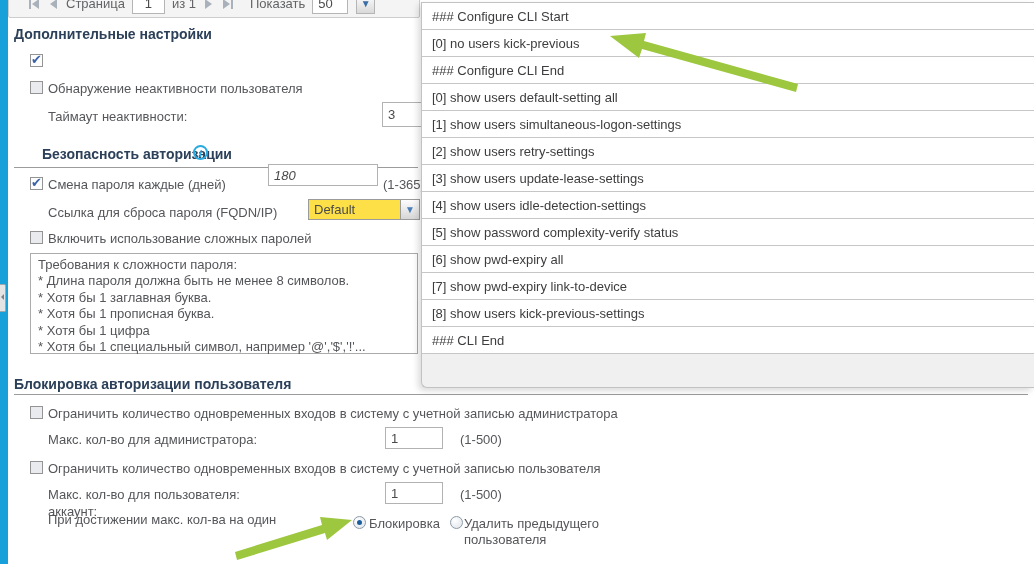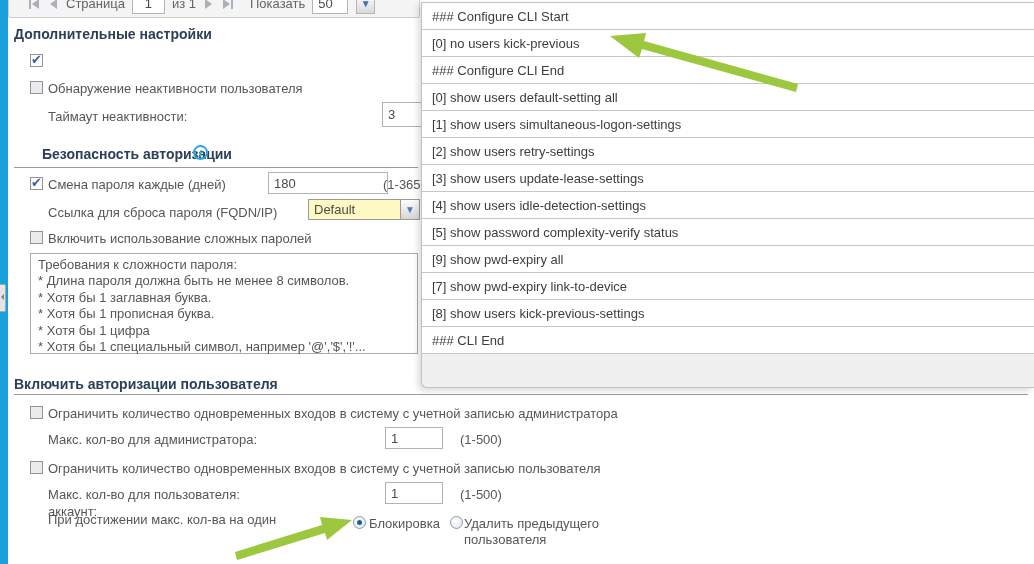--- a/index.html
+++ b/index.html
@@ -39,21 +39,21 @@
 
   
   .rd{position:absolute;width:13px;height:13px;border:1px solid #8b9aa7;border-radius:50%;background:radial-gradient(circle at 35% 30%,#ffffff,#dde4ea);cursor:pointer;}
   .rd.on::after{content:"";position:absolute;left:3px;top:3px;width:5px;height:5px;border-radius:50%;background:var(--radio_blue);}
 
   
   .inp{position:absolute;border:1px solid #b2b2b2;background:#fff;color:#4a4a4a;font-size:13px;padding:0 5px;font-family:inherit;}
 
   
   .dd{position:absolute;display:flex;cursor:pointer;}
-  .dd .dd-val{width:93px;height:21px;border:1px solid #9b9b9b;background:#fef9c3;font-size:13px;color:#4a4a4a;display:flex;align-items:center;padding-left:5px;}
+  .dd .dd-val{width:93px;height:21px;border:1px solid #9b9b9b;background:#fde047;font-size:13px;color:#4a4a4a;display:flex;align-items:center;padding-left:5px;}
   .dd .dd-btn{width:19px;height:21px;border:1px solid #9b9b9b;border-left:none;background:linear-gradient(#fdfdfd,#d6d6d6);display:flex;align-items:center;justify-content:center;color:#4a7ebb;font-size:10px;}
 
   
   .info{position:absolute;width:15px;height:15px;border:2px solid var(--info_icon);border-radius:50%;color:var(--info_icon);font-size:11px;font-weight:bold;display:flex;align-items:center;justify-content:center;cursor:pointer;font-family:"Liberation Serif",serif;font-style:italic;}
 
   
   .reqbox{position:absolute;left:30px;top:253px;width:388px;height:101px;border:1px solid #ababab;background:#fff;padding:3px 7px;}
   .reqbox div{font-size:13px;color:var(--text);line-height:16.4px;white-space:nowrap;overflow:hidden;}
 
   
@@ -107,21 +107,21 @@
 
   <div class="lbl" style="left:48px;top:109px;">Таймаут неактивности:</div>
   <input class="inp" style="left: 382px; top: 102px; width: 75px; height: 25px;" value="3">
 
   <div class="hd" style="left:14px;top:146px;padding-left:28px;">Безопасность авторизации</div>
   <span class="info" style="left:193px;top:145px;">i</span>
   <div class="rule" style="left:14px;top:167px;width:404px;"></div>
 
   <span class="cb on" style="left:30px;top:177px;"></span>
   <div class="lbl" style="left:48px;top:177px;">Смена пароля каждые (дней)</div>
-  <input class="inp" style="left: 268px; top: 172px; width: 120px; height: 22px;" value="180">
+  <input class="inp" style="left: 268px; top: 164px; width: 110px; height: 22px; font-style: italic;" value="180">
   <div class="lbl" style="left:383px;top:177px;">(1-365)</div>
 
   <div class="lbl" style="left:48px;top:205px;">Ссылка для сброса пароля (FQDN/IP)</div>
   <div class="dd" style="left:308px;top:199px;">
     <span class="dd-val">Default</span>
     <span class="dd-btn">
         <span>▼</span>
       </span>
   </div>
 
@@ -130,21 +130,21 @@
 
   <div class="reqbox">
     <div>Требования к сложности пароля:</div>
     <div>* Длина пароля должна быть не менее 8 символов.</div>
     <div>* Хотя бы 1 заглавная буква.</div>
     <div>* Хотя бы 1 прописная буква.</div>
     <div>* Хотя бы 1 цифра</div>
     <div>* Хотя бы 1 специальный символ, например '@','$','!'...</div>
   </div>
 
-  <div class="hd" style="left:14px;top:376px;">Включить авторизации пользователя</div>
+  <div class="hd" style="left:14px;top:376px;">Блокировка авторизации пользователя</div>
   <div class="rule" style="left:14px;top:394px;width:1014px;"></div>
 
   <span class="cb" style="left:30px;top:406px;"></span>
   <div class="lbl" style="left:48px;top:406px;">Ограничить количество одновременных входов в систему с учетной записью администратора</div>
 
   <div class="lbl" style="left:48px;top:432px;">Макс. кол-во для администратора:</div>
   <input class="inp" style="left: 385px; top: 427px; width: 58px; height: 22px;" value="1">
   <div class="lbl" style="left:460px;top:432px;">(1-500)</div>
 
   <span class="cb" style="left:30px;top:461px;"></span>
@@ -184,21 +184,21 @@
     <div class="cli-row">
         <span>[3] show users update-lease-settings</span>
       </div>
     <div class="cli-row">
         <span>[4] show users idle-detection-settings</span>
       </div>
     <div class="cli-row">
         <span>[5] show password complexity-verify status</span>
       </div>
     <div class="cli-row">
-        <span>[9] show pwd-expiry all</span>
+        <span>[6] show pwd-expiry all</span>
       </div>
     <div class="cli-row">
         <span>[7] show pwd-expiry link-to-device</span>
       </div>
     <div class="cli-row">
         <span>[8] show users kick-previous-settings</span>
       </div>
     <div class="cli-row">
         <span>### CLI End</span>
       </div>

